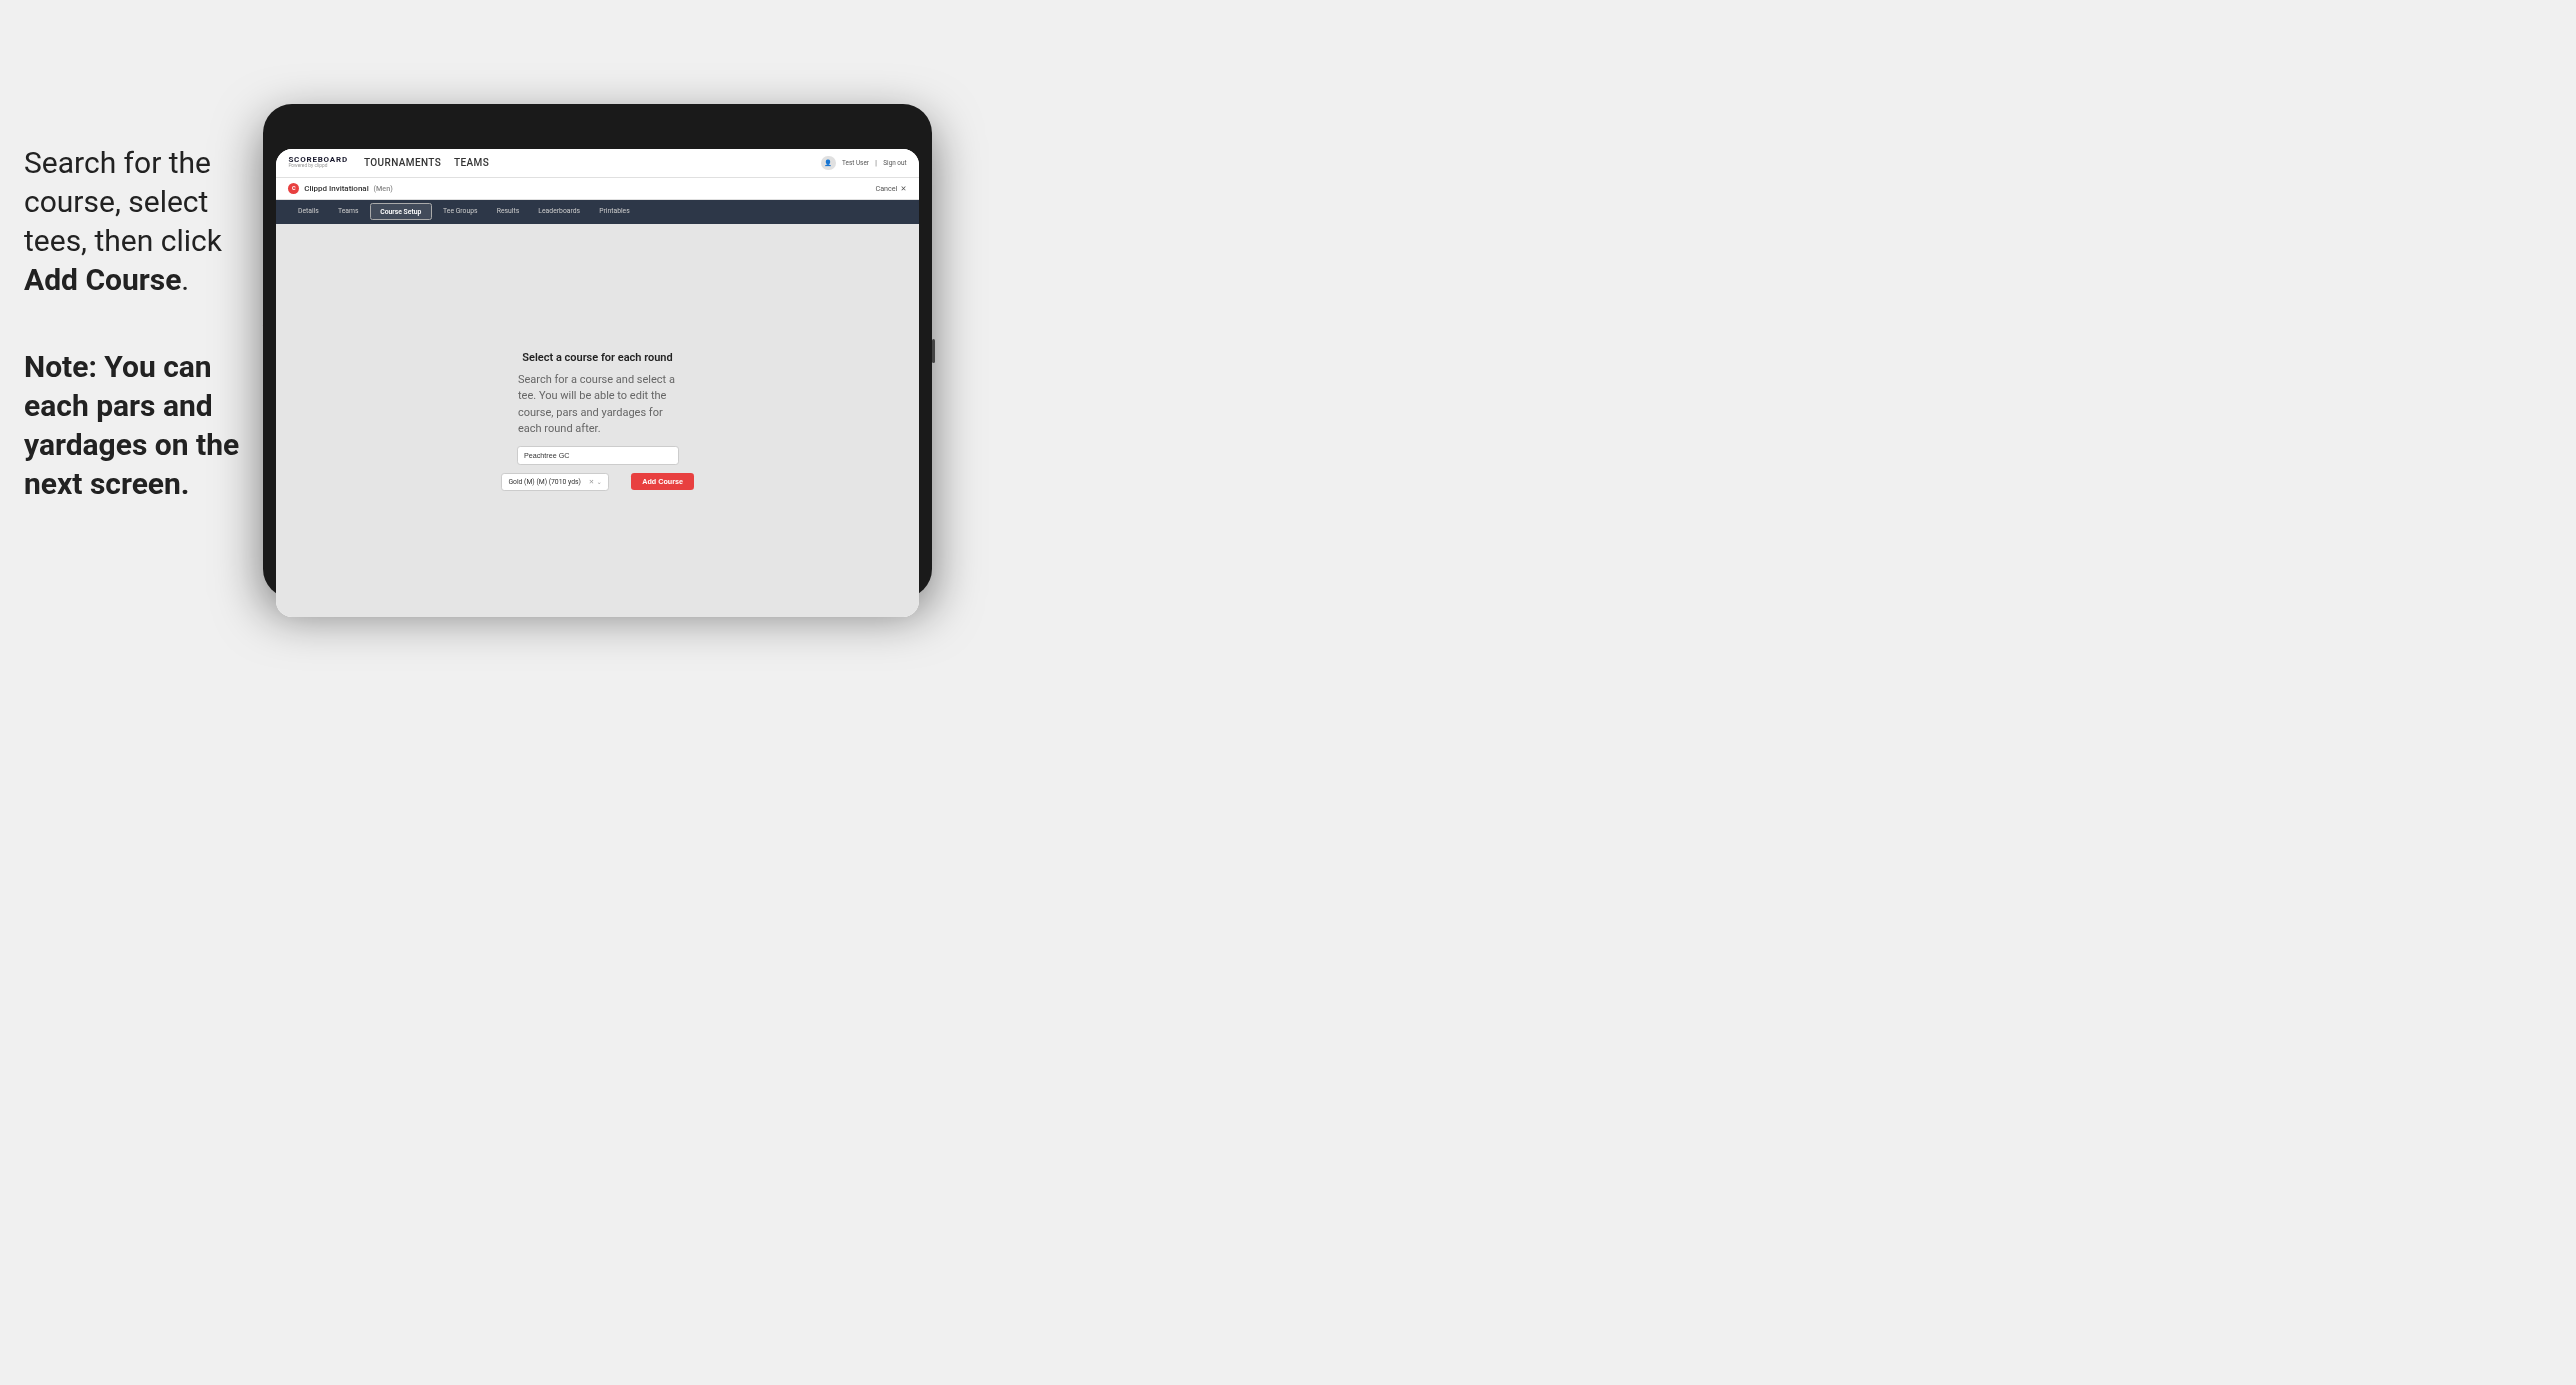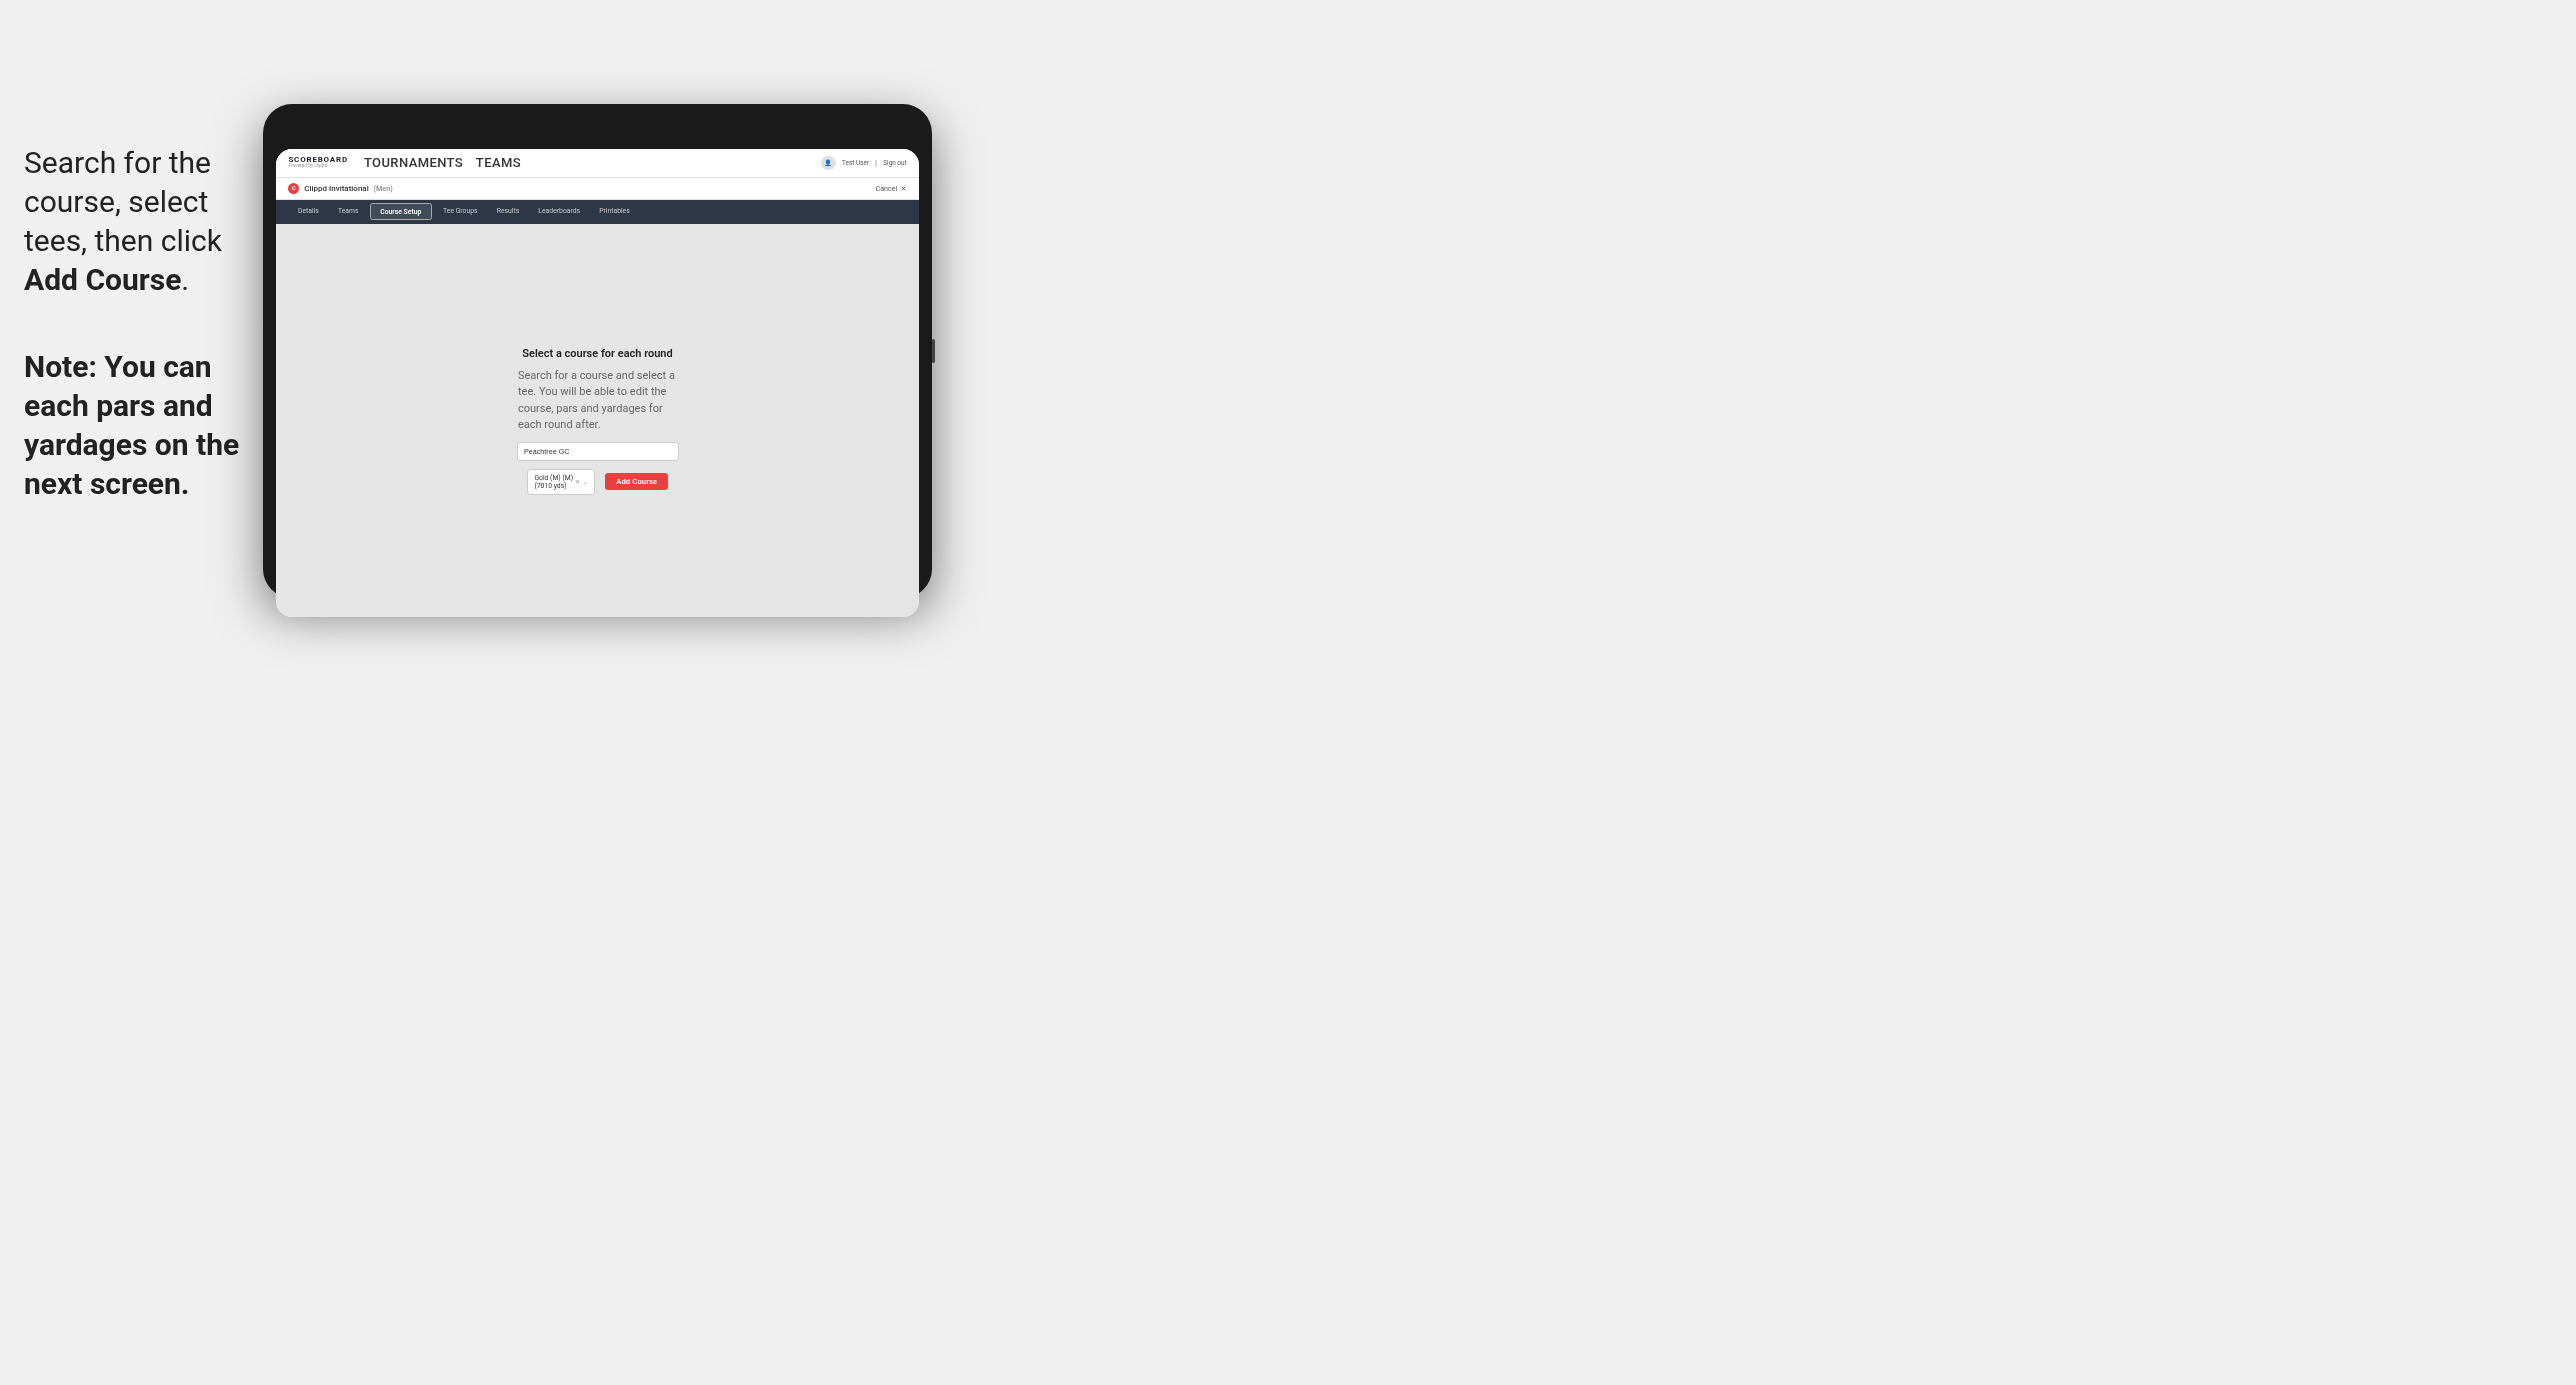--- a/index.html
+++ b/index.html
@@ -97,21 +97,21 @@
       font-size: 4.8px;
       color: #999;
     }
 
     .nav-links {
       display: flex;
       gap: 12.7px;
     }
 
     .nav-link {
-      font-size: 13px;
+      font-size: 10px;
       color: #333;
       font-weight: 500;
       text-transform: uppercase;
       cursor: pointer;
       letter-spacing: 0.4px;
     }
 
     .nav-right {
       display: flex;
       align-items: center;
@@ -240,22 +240,22 @@
       border: 0.8px solid #ccc;
       border-radius: 3.2px;
       font-size: 7.2px;
       color: #333;
       outline: none;
     }
 
     .tee-select-row {
       display: flex;
       align-items: center;
-      gap: 10px;
-      width: 141px;
+      gap: 22px;
+      width: 193px;
     }
 
     .tee-select {
       flex: 1;
       padding: 4px 6.4px;
       border: 0.8px solid #ccc;
       border-radius: 3.2px;
       font-size: 7.2px;
       color: #333;
       background: white;

